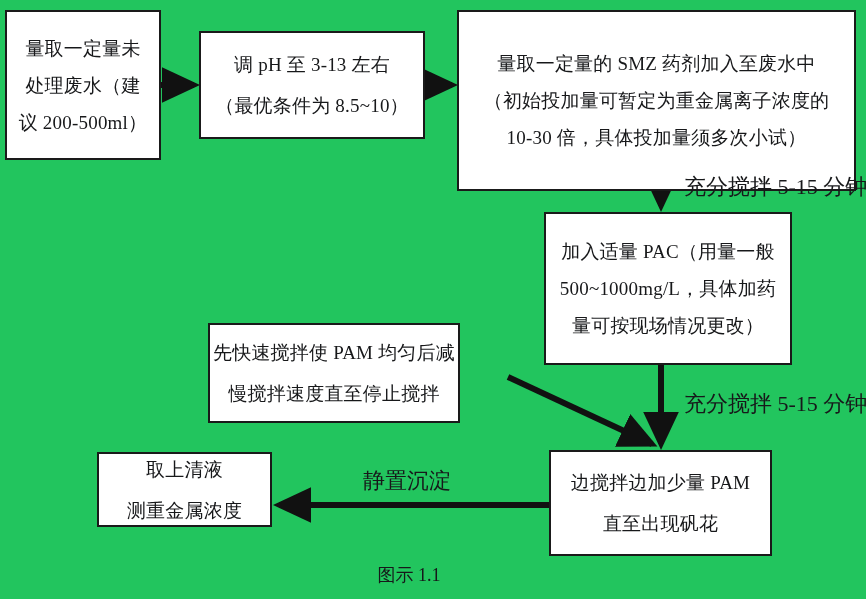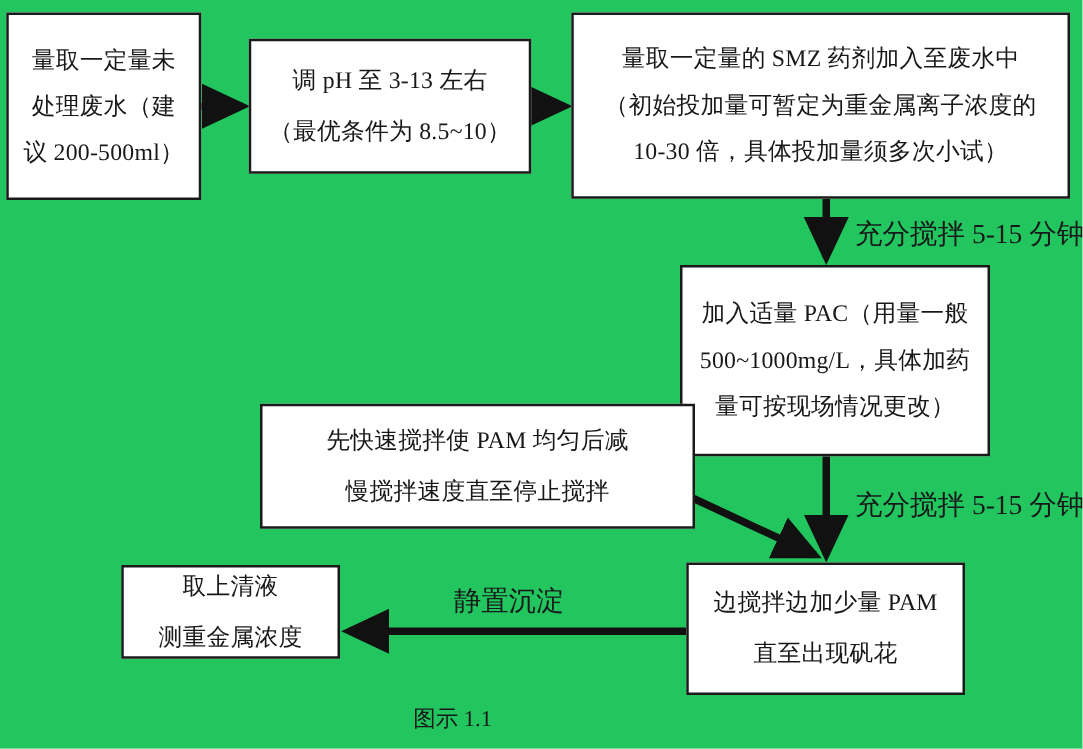--- a/index.html
+++ b/index.html
@@ -37,23 +37,23 @@
     display: block;
     white-space: nowrap;
     letter-spacing: 0.2px;
   }
   .node.lines2 .ln { margin: 11px 0; }
   .node.lines3 .ln { margin: 9px 0; }
 
   
   #box-intake   { left: 5px;   top: 10px;  width: 156px; height: 150px; }
   #box-ph       { left: 199px; top: 31px;  width: 226px; height: 108px; }
-  #box-smz      { left: 457px; top: 10px;  width: 399px; height: 149px; }
+  #box-smz      { left: 457px; top: 10px;  width: 399px; height: 181px; }
   #box-pac      { left: 544px; top: 212px; width: 248px; height: 153px; }
-  #box-pam-note { left: 208px; top: 323px; width: 348px; height: 100px; }
+  #box-pam-note { left: 208px; top: 323px; width: 252px; height: 100px; }
   #box-pam      { left: 549px; top: 450px; width: 223px; height: 106px; }
   #box-result   { left: 97px;  top: 452px; width: 175px; height: 75px; }
 
   .edge-label {
     position: absolute;
     font-size: 22px;
     color: #17181a;
     white-space: nowrap;
     z-index: 4;
   }
@@ -63,20 +63,21 @@
 
   .caption {
     position: absolute;
     left: 0;
     top: 563px;
     width: 724px;
     text-align: center;
     font-size: 18px;
     color: #17181a;
     z-index: 4;
+    padding-left: 47px;
   }
 
   #arrows {
     position: absolute;
     left: 0;
     top: 0;
     width: 866px;
     height: 599px;
     z-index: 2;
   }

